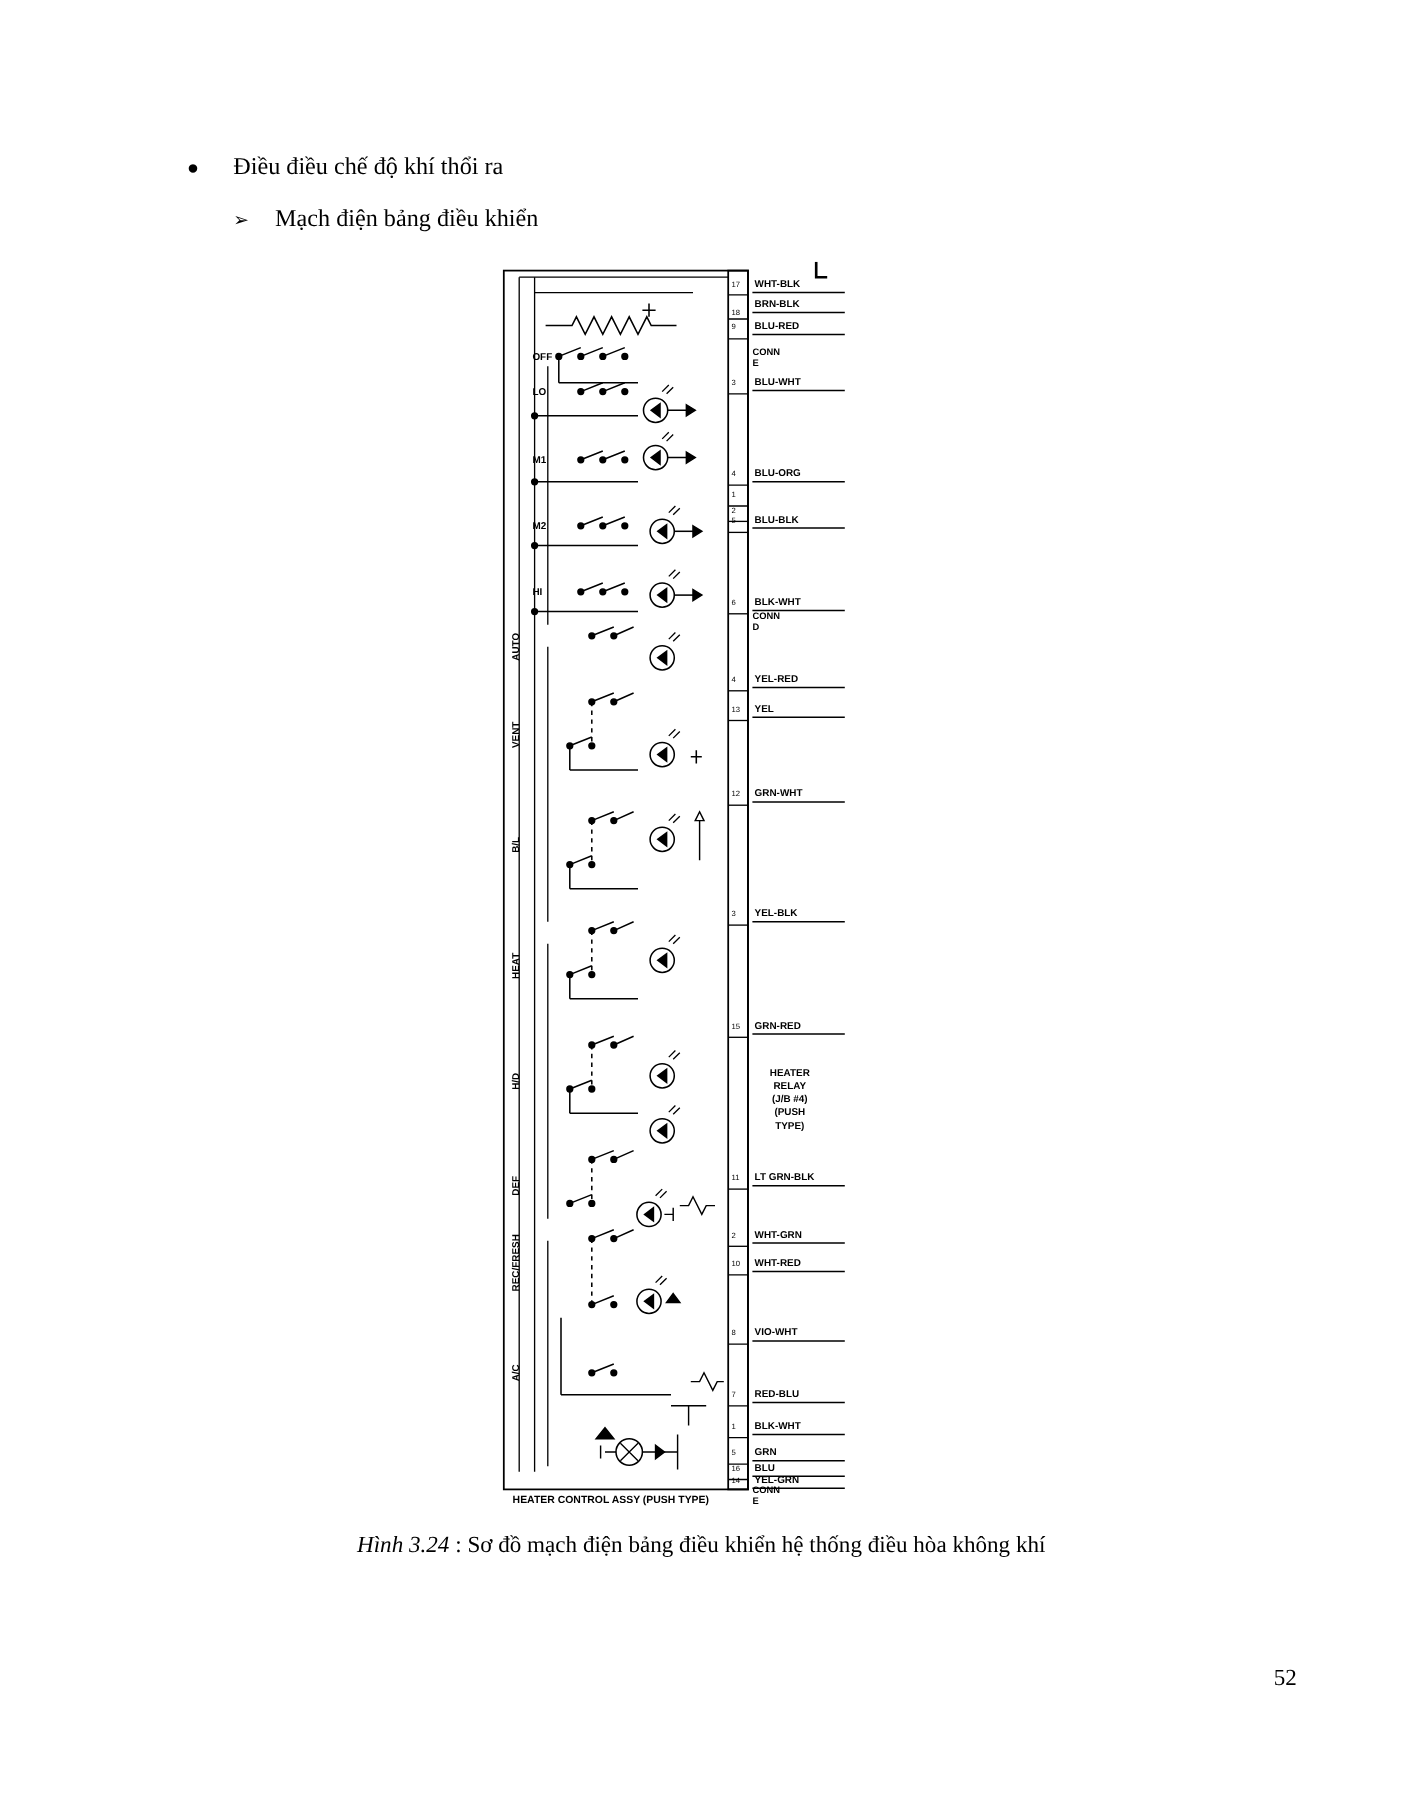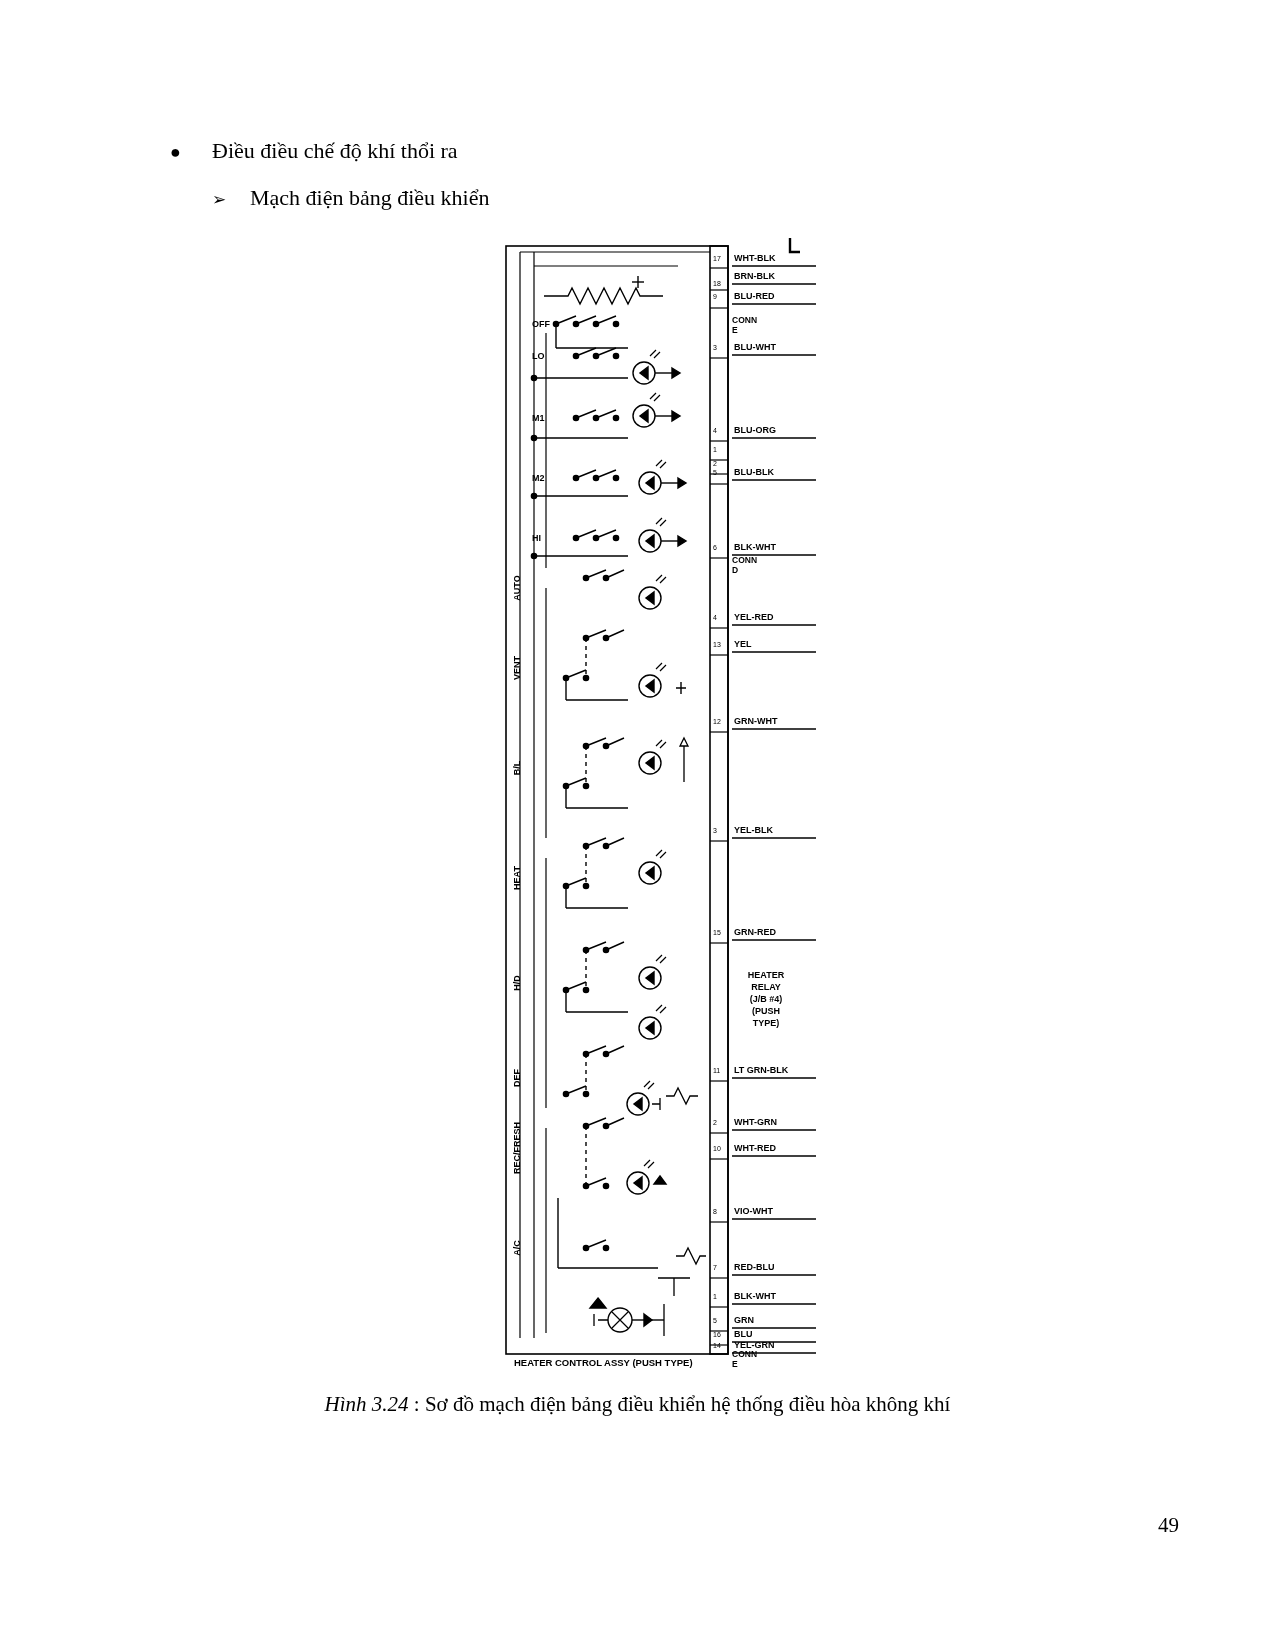--- a/index.html
+++ b/index.html
@@ -60,21 +60,21 @@
   .page-number {
     position: absolute;
     right: 96px;
     top: 1513px;
     font-size: 21px;
   }
 
   
   .figure-wrap {
     position: absolute;
-    left: 498px;
+    left: 450px;
     top: 238px;
     width: 320px;
     height: 1140px;
   }
   .figure-wrap svg {
     display: block;
   }
 </style>
 </head>
 <body>
@@ -445,13 +445,13 @@
     <g id="figure-title" font-family="Liberation Sans, sans-serif" font-size="9.5" font-weight="bold" fill="#000">
         <text x="16" y="1128">HEATER CONTROL ASSY (PUSH TYPE)</text>
       </g>
   </svg>
 </div>
 
 <div class="caption">
   <span class="fig-label">Hình 3.24</span><span> : Sơ đồ mạch điện bảng điều khiển hệ thống điều hòa không khí</span>
 </div>
 
-<div class="page-number">49</div>
+<div class="page-number">52</div>
 
 </body></html>

